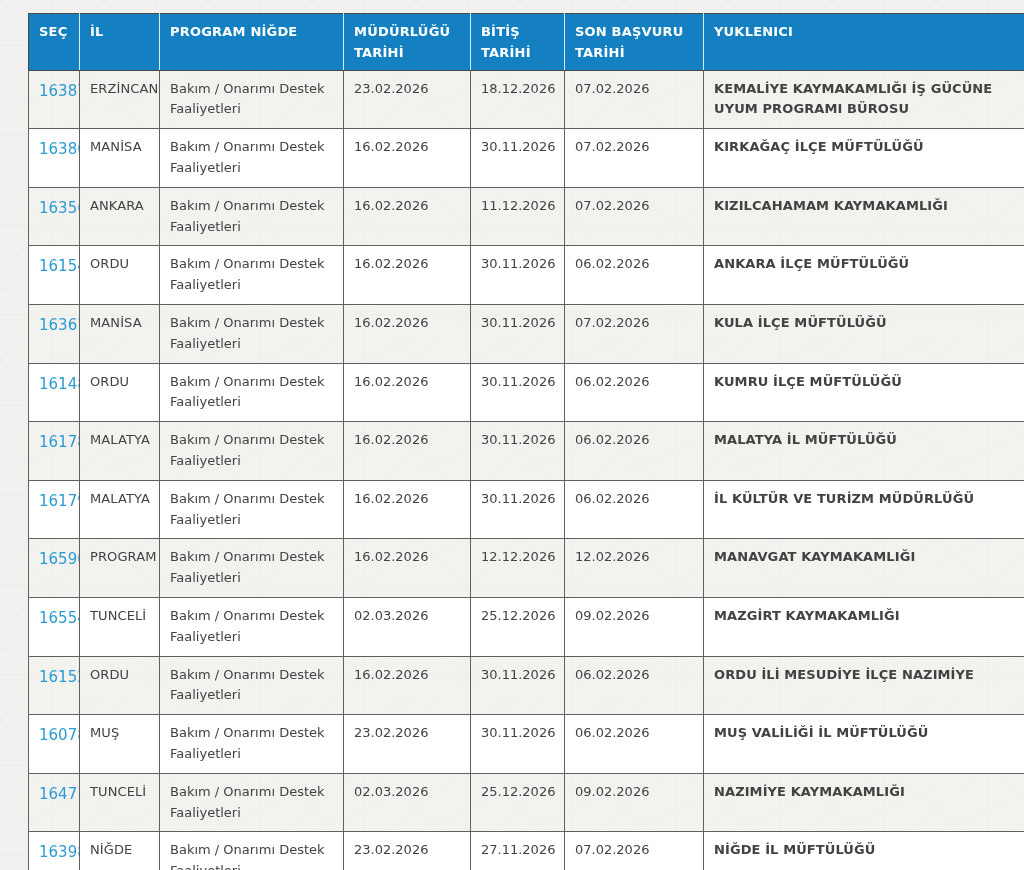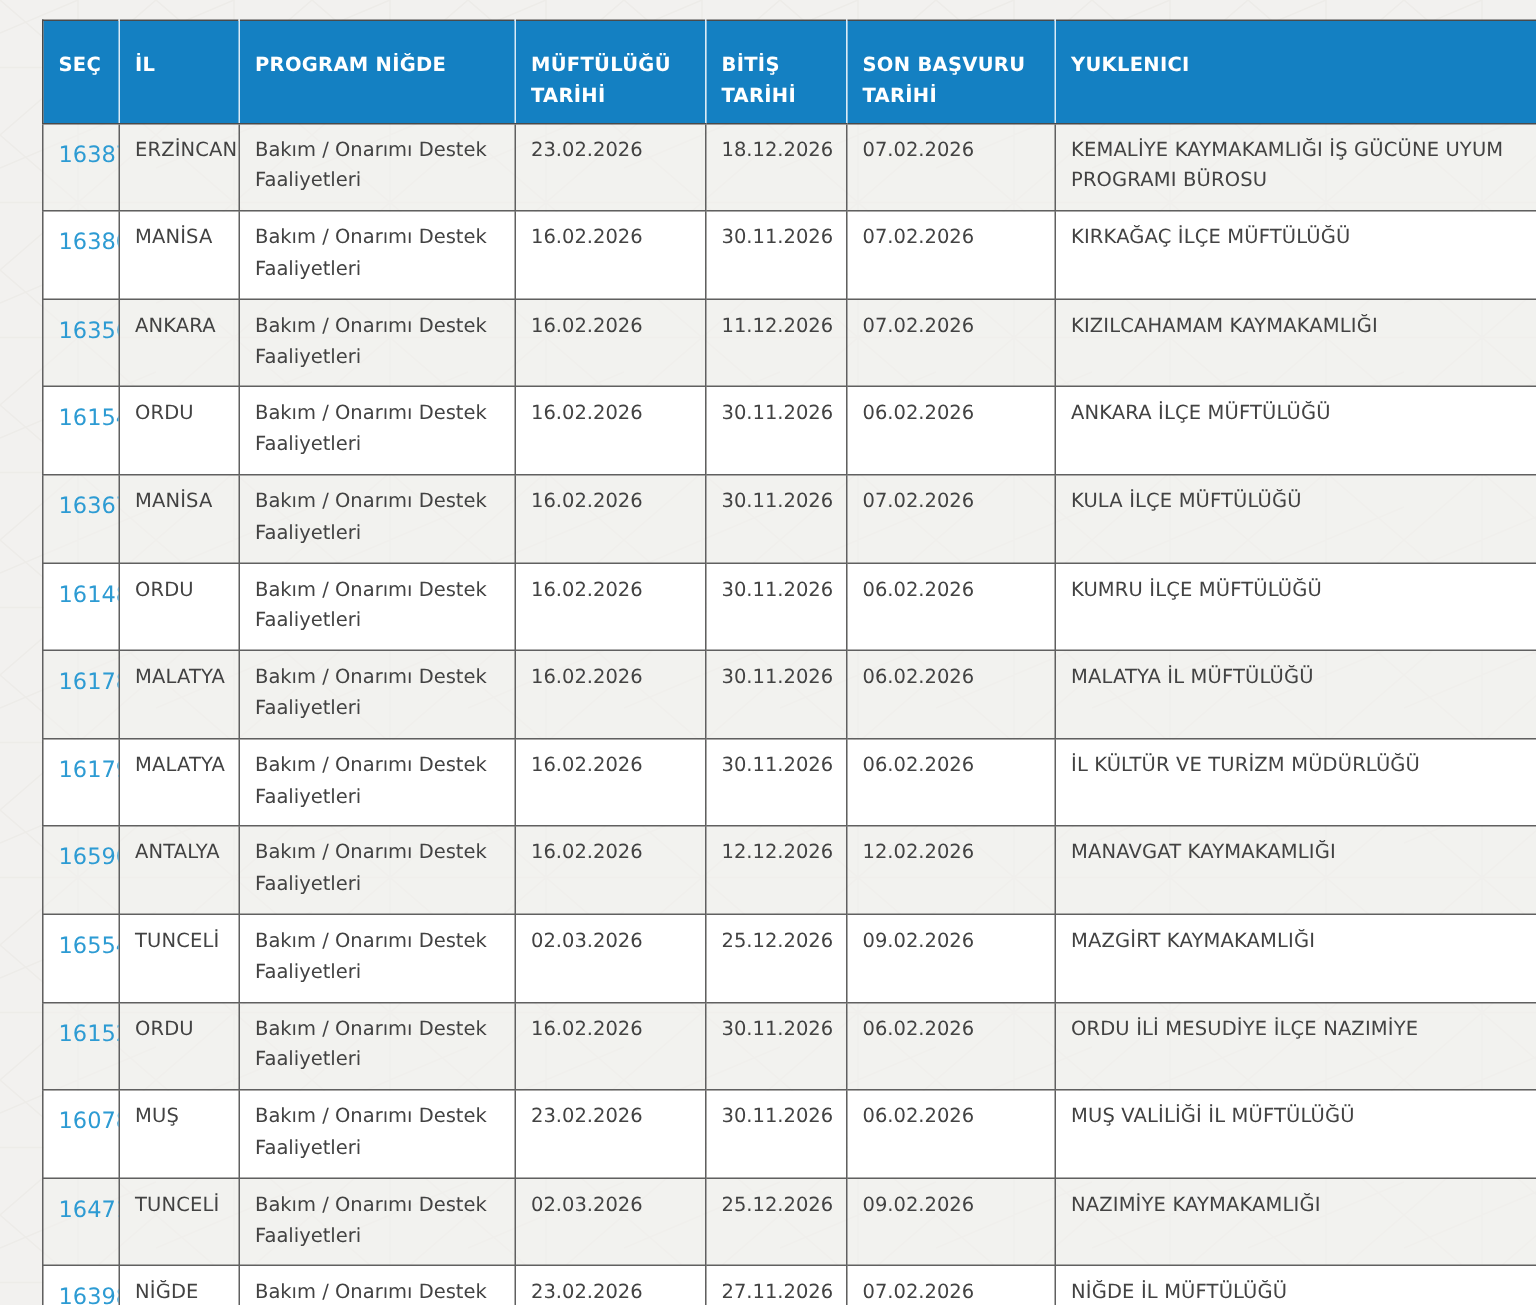--- a/index.html
+++ b/index.html
@@ -23,38 +23,38 @@
     border-bottom: 2px solid #4a4a4a;
   }
   thead th {
     background: var(--header-bg, #1480c2);
     color: #ffffff;
     font-size: 13px;
     font-weight: bold;
     text-align: left;
     vertical-align: top;
     height: 48px;
-    padding: 20px 10px 6px 10px;
+    padding: 8px 10px 6px 10px;
     line-height: 1.6;
     letter-spacing: 0.2px;
     border-right: 1px solid #d9eaf6;
     border-bottom: 1px solid #4a4a4a;
   }
   thead th:last-child { border-right: none; }
   tbody td {
     vertical-align: top;
     height: 53px;
     padding: 8px 10px;
     font-size: 13px;
     color: #424242;
     line-height: 1.6;
     border: 1px solid #606060;
     overflow: hidden;
   }
-  tbody td:last-child { border-right: none; }
+  tbody td:last-child { border-right: none; font-weight: bold; }
   tbody tr:nth-child(odd) td { background: rgba(243,242,239,0.55); }
   tbody tr:nth-child(even) td { background: #ffffff; }
   td.cell-program { white-space: pre-line; }
   a.id-link {
     color: var(--link-color, #2d9bd3);
     font-size: 15px;
     text-decoration: none;
     cursor: pointer;
   }
   td.cell-il, td.cell-yuklenici { letter-spacing: 0.1px; }
@@ -80,21 +80,21 @@
       <col style="width:127px">
         <col style="width:94px">
         <col style="width:139px">
       <col style="width:321px">
     </colgroup>
     <thead>
       <tr>
         <th>SEÇ</th>
         <th>İL</th>
         <th>PROGRAM NİĞDE</th>
-        <th>MÜFTÜLÜĞÜ TARİHİ</th>
+        <th>MÜDÜRLÜĞÜ TARİHİ</th>
         <th>BİTİŞ TARİHİ</th>
         <th>SON BAŞVURU TARİHİ</th>
         <th>YUKLENICI</th>
       </tr>
     </thead>
     <tbody>
   <tr>
     <td class="cell-id">
       <a class="id-link" href="#">16387</a>
     </td>
@@ -195,21 +195,21 @@
     <td class="cell-date">16.02.2026</td>
     <td class="cell-date">30.11.2026</td>
     <td class="cell-date">06.02.2026</td>
     <td class="cell-yuklenici">İL KÜLTÜR VE TURİZM MÜDÜRLÜĞÜ</td>
   </tr>
 
   <tr>
     <td class="cell-id">
       <a class="id-link" href="#">16590</a>
     </td>
-    <td class="cell-il">ANTALYA</td>
+    <td class="cell-il">PROGRAM</td>
     <td class="cell-program">Bakım / Onarımı Destek
 Faaliyetleri</td>
     <td class="cell-date">16.02.2026</td>
     <td class="cell-date">12.12.2026</td>
     <td class="cell-date">12.02.2026</td>
     <td class="cell-yuklenici">MANAVGAT KAYMAKAMLIĞI</td>
   </tr>
 
   <tr>
     <td class="cell-id">

